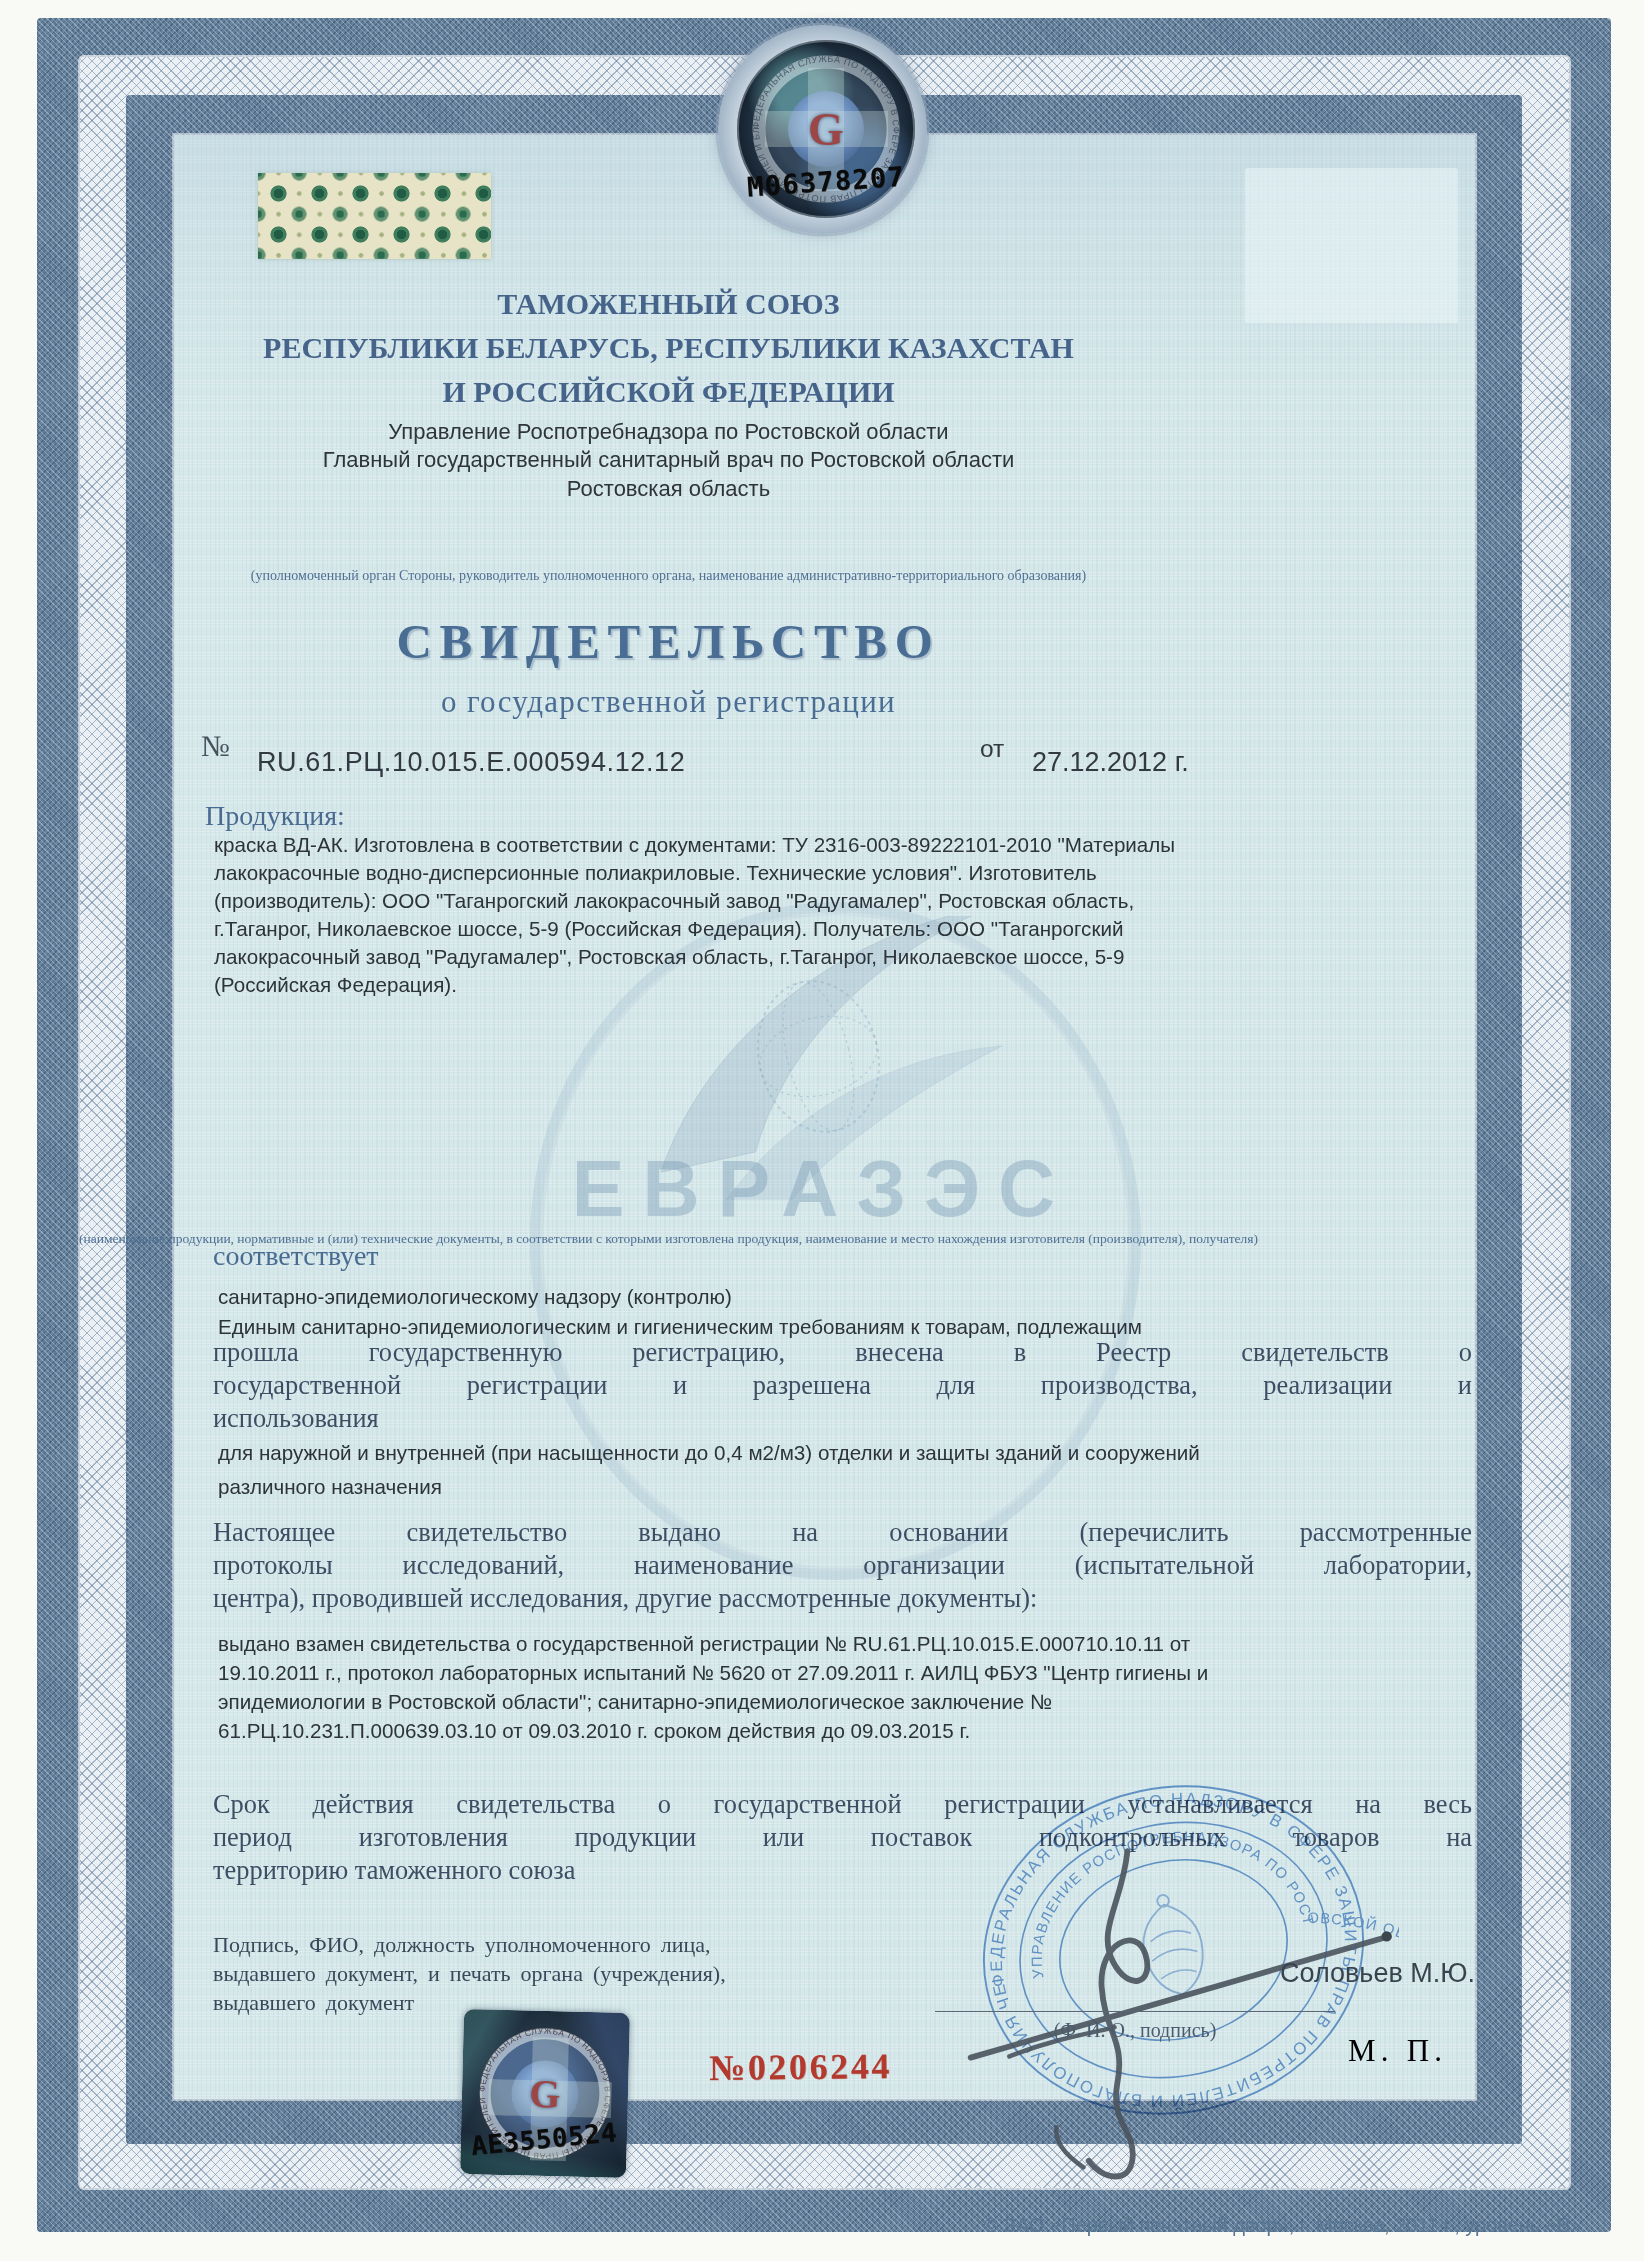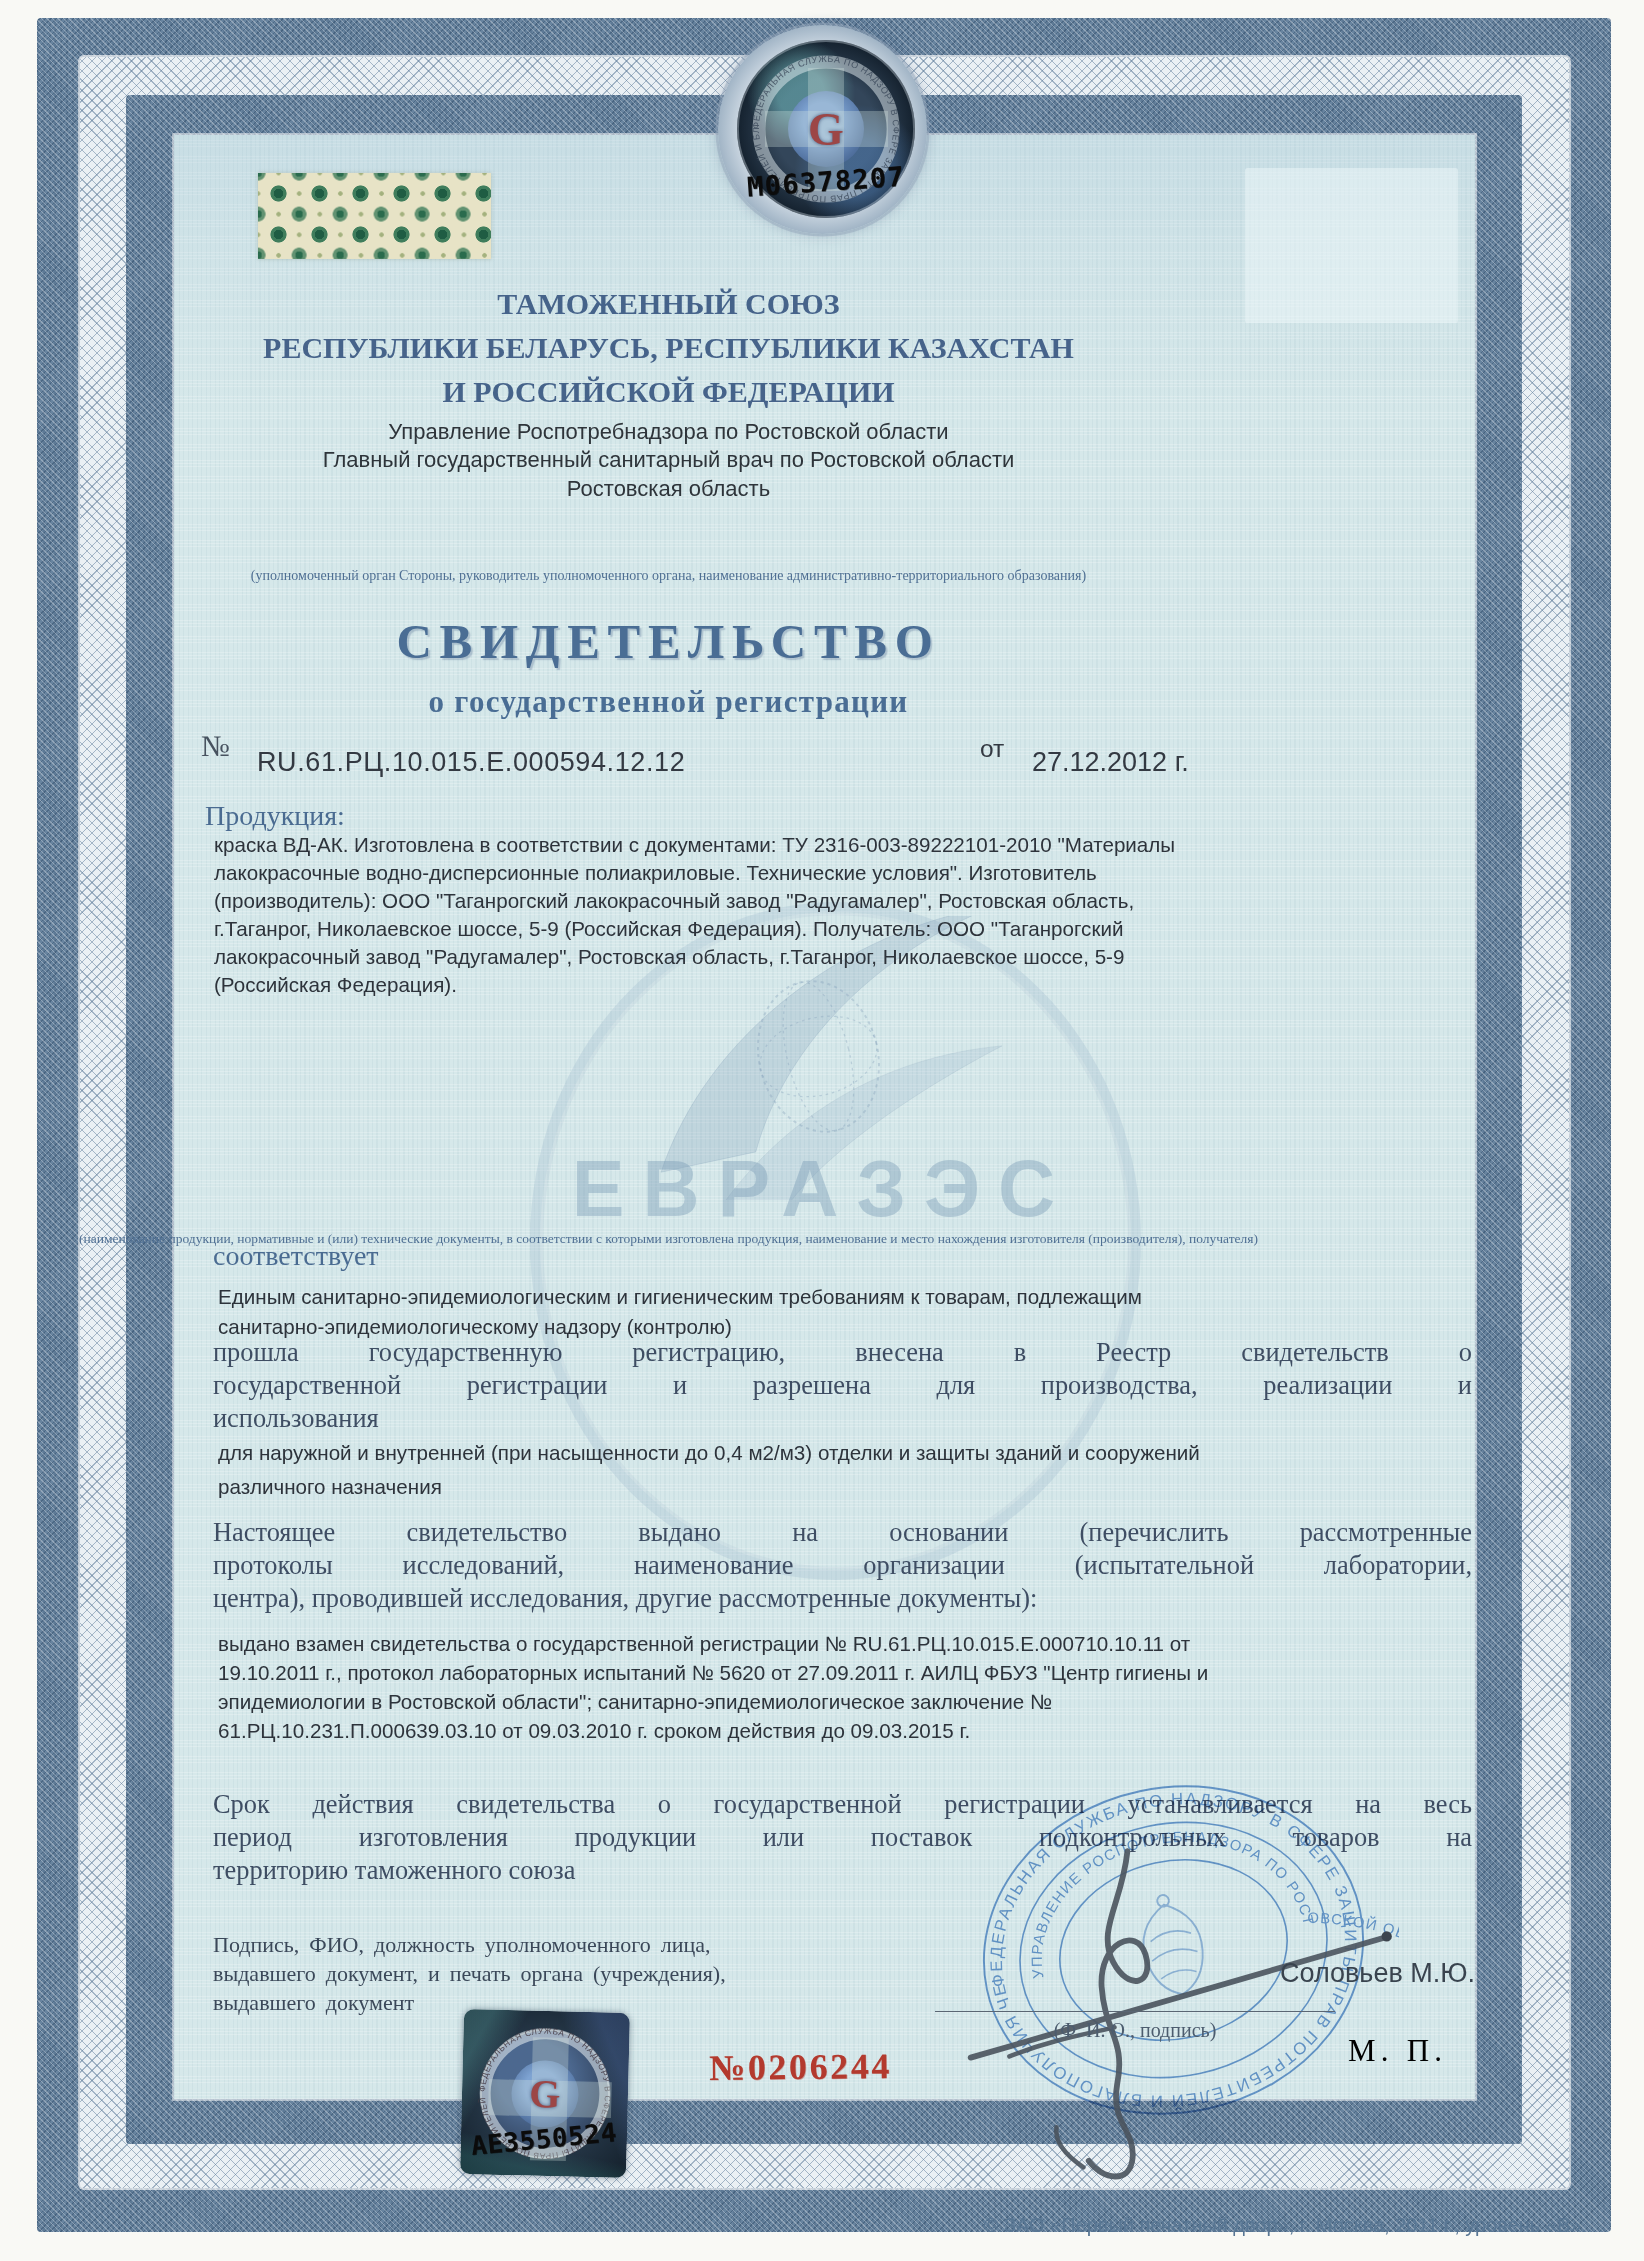--- a/index.html
+++ b/index.html
@@ -84,21 +84,21 @@
     letter-spacing:18px;color:rgba(122,154,182,.42);}
   .wm-svg{position:absolute;left:606px;top:916px;opacity:.85;}
   
   .t{position:absolute;white-space:nowrap;}
   .center{left:0;width:1337px;text-align:center;white-space:nowrap;}
   .union{font-weight:bold;font-size:30px;color:#46638a;line-height:44px;}
   .agency{font-family:"Liberation Sans",sans-serif;font-size:22px;color:#2e343a;line-height:28px;text-align:center;}
   .note{font-size:14px;color:#4f6f93;}
   .doc-title{font-weight:bold;font-size:49px;letter-spacing:7.7px;color:#4a6d94;
     text-shadow:1.9px 1.9px 1.3px rgba(88,114,150,.35);}
-  .doc-sub{font-weight:bold;font-size:31px;color:#4a6d94;letter-spacing:1.3px;text-align:center;}
+  .doc-sub{font-weight:normal;font-size:31px;color:#4a6d94;letter-spacing:1.3px;text-align:center;}
   .sans{font-family:"Liberation Sans",sans-serif;}
   .label-serif{font-size:28px;color:#4a6b91;}
   .bodyline{font-family:"Liberation Sans",sans-serif;font-size:20.6px;color:#2d333b;line-height:28px;white-space:nowrap;}
   .jwrap{position:absolute;left:213px;width:1259px;}
   .jline{font-size:26.4px;color:#3e4d63;line-height:33px;text-align:justify;text-align-last:justify;white-space:normal;}
   .jline-last{text-align-last:left;}
   .signote div{font-size:22px;color:#3b4859;line-height:29px;word-spacing:4.5px;white-space:nowrap;}
   .sig-line{position:absolute;left:935px;top:2011px;width:400px;border-top:1.9px solid #5a6673;}
   .sig-caption{position:absolute;left:935px;top:2019px;width:400px;text-align:center;
     font-size:20px;color:#4c5c6e;}
@@ -177,22 +177,22 @@
     <div class="bodyline">(производитель): ООО "Таганрогский лакокрасочный завод "Радугамалер", Ростовская область,</div>
     <div class="bodyline">г.Таганрог, Николаевское шоссе, 5-9 (Российская Федерация).  Получатель: ООО "Таганрогский</div>
     <div class="bodyline">лакокрасочный завод "Радугамалер", Ростовская область, г.Таганрог, Николаевское шоссе, 5-9</div>
     <div class="bodyline">(Российская Федерация).</div>
   </div>
 
   <div class="t center note" style="top:1231px;font-size:13.5px">(наименование продукции, нормативные и (или) технические документы, в соответствии с которыми изготовлена продукция, наименование и место нахождения изготовителя (производителя), получателя)</div>
 
   <div class="t label-serif" style="left:213px;top:1240px">соответствует</div>
   <div class="t" style="left:218px;top:1282px">
+    <div class="bodyline" style="line-height:30px">санитарно-эпидемиологическому надзору (контролю)</div>
     <div class="bodyline" style="line-height:30px">Единым санитарно-эпидемиологическим и гигиеническим требованиям к товарам, подлежащим</div>
-    <div class="bodyline" style="line-height:30px">санитарно-эпидемиологическому надзору (контролю)</div>
   </div>
 
   <div class="jwrap" style="top:1336px">
     <div class="jline">прошла государственную регистрацию, внесена в Реестр свидетельств о</div>
     <div class="jline">государственной регистрации и разрешена для производства, реализации и</div>
     <div class="jline jline-last">использования</div>
   </div>
   <div class="t" style="left:218px;top:1436px">
     <div class="bodyline" style="line-height:34px">для наружной и внутренней (при насыщенности до 0,4 м2/м3) отделки и защиты зданий и сооружений</div>
     <div class="bodyline" style="line-height:34px">различного назначения</div>

